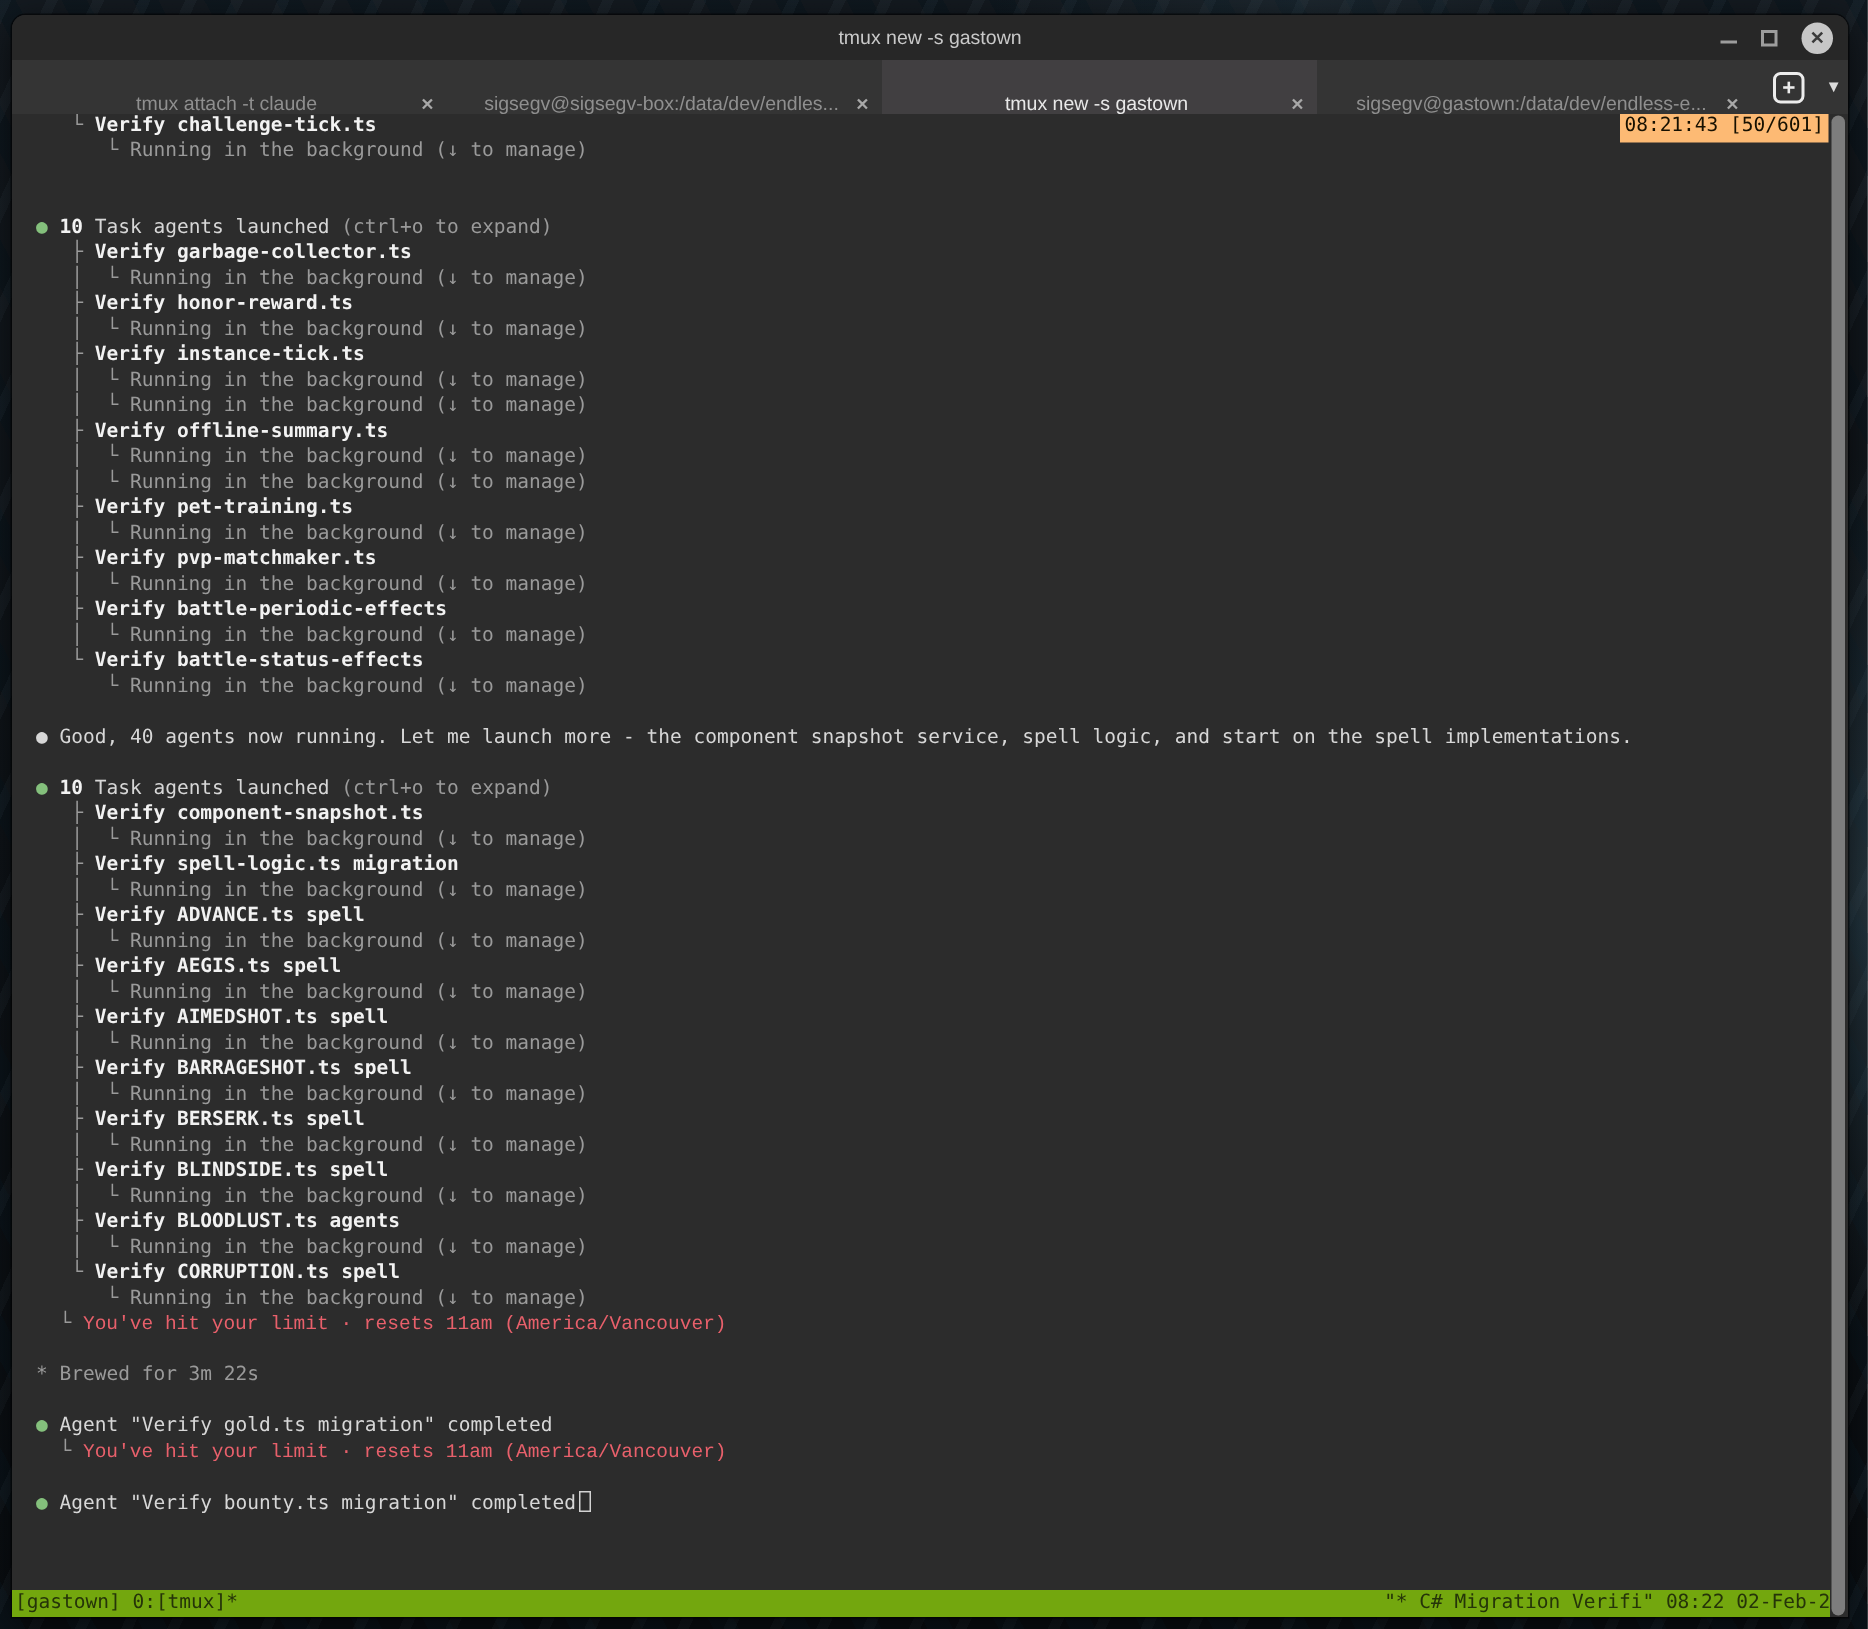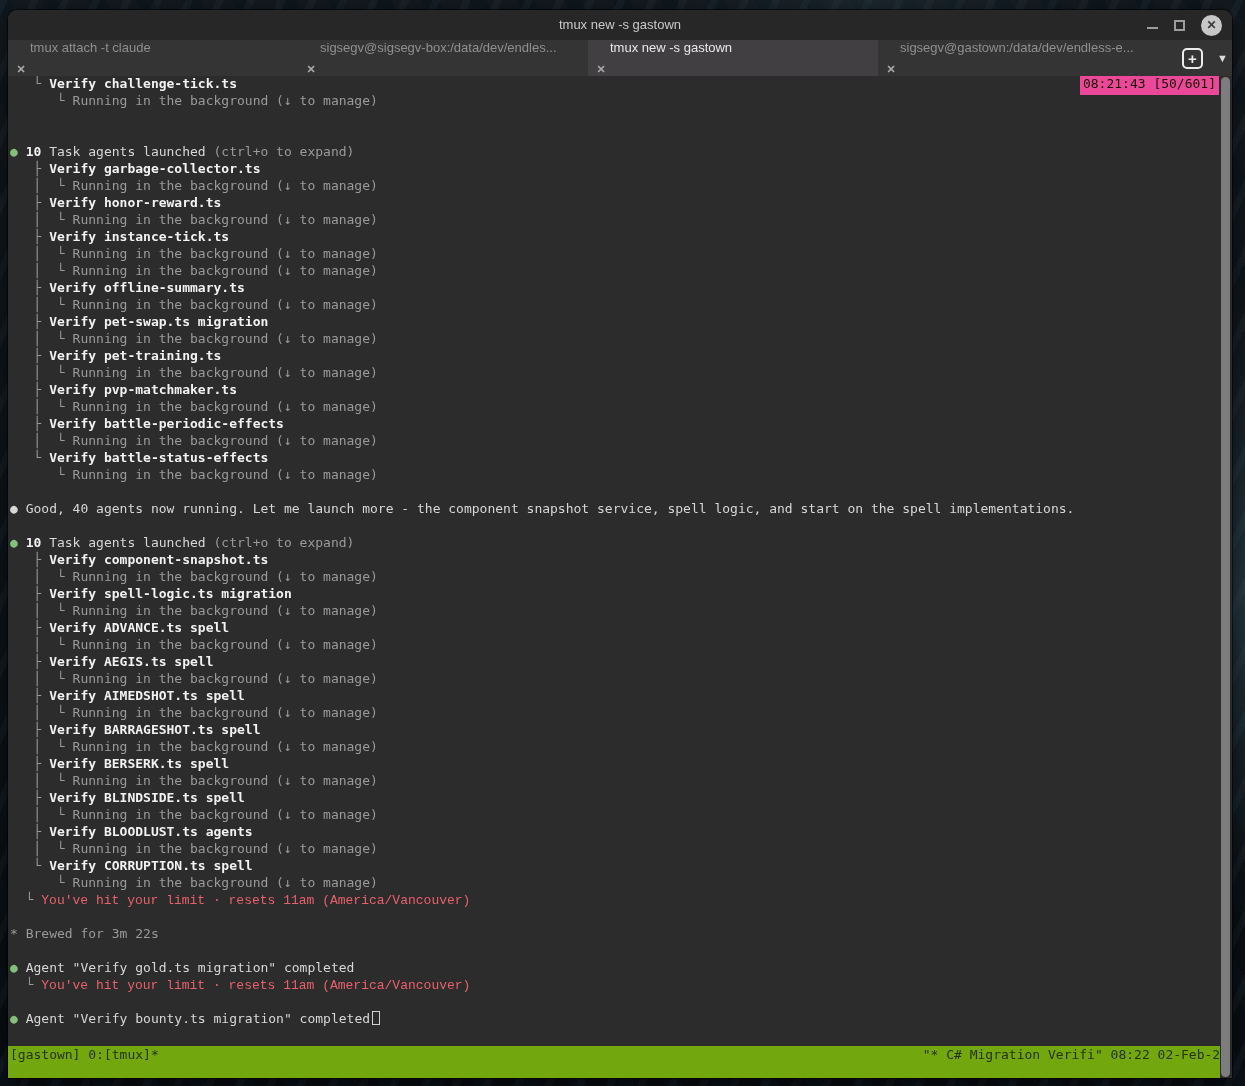--- a/index.html
+++ b/index.html
@@ -27,56 +27,56 @@
   }
   .win-controls{ position:absolute; right:10px; top:0; height:30px; display:flex; align-items:center; gap:16px; }
   .btn-min{ width:11px; height:2px; background:#9d9d9d; margin-top:6px; cursor:default; }
   .btn-max{ width:11px; height:11px; border:2px solid #9d9d9d; cursor:default; }
   .btn-close{
     width:21px; height:21px; border-radius:50%; background:#c7c7c7;
     color:#3a3a3a; font-weight:bold; font-size:12px; line-height:21px; text-align:center; cursor:default;
   }
   
   .tabbar{ height:36px; flex:0 0 36px; background:#343434; display:flex; align-items:stretch; }
-  .tab{ width:290px; display:flex; align-items:flex-start; cursor:default;flex-direction:column; }
+  .tab{ width:290px; display:flex; align-items:flex-end; cursor:default; }
   .tab.active{ background:#413f41; }
   .tab-label{
     flex:1; text-align:center; padding-left:22px; font-size:13px; color:#8f8f8f;
     white-space:nowrap; overflow:hidden;
   }
   .tab.active .tab-label{ color:#e8e8e8; }
   .tab-close{ width:26px; text-align:center; color:#a8a8a8; font-size:11px; font-weight:bold; }
   .newtab{
     width:21px; height:21px; margin-left:14px; align-self:center;
     border:2px solid #ececec; border-radius:5px; color:#ececec;
     font-size:15px; font-weight:bold; line-height:17px; text-align:center; cursor:default;
   }
   .menu-arrow{ align-self:center; margin-left:14px; color:#dcdcdc; font-size:11px; cursor:default; }
   
   .termbody{ position:relative; flex:1; background:#2c2c2c; overflow:hidden; }
   .lines{ position:absolute; inset:0 12px 0 0; overflow:hidden; padding-left:2px; }
-  .tl{ height:17px; line-height:17px; white-space:pre; font:13px "DejaVu Sans Mono", monospace; }
+  .tl{ height:17px; line-height:17px; white-space:pre; font:13px "DejaVu Sans Mono", monospace;margin-left:14px; }
   .sg{ color:#9a9a9a; }
   .sb{ color:#f2f2f2; font-weight:bold; }
   .sw{ color:#d7d7d7; }
   .sG{ color:#84c07c; }
   .sr{ color:#e8606b;font-family:Liberation Mono, monospace; }
   .scur{ display:inline-block; width:8px; height:14px; border:1px solid #d2d2d2; vertical-align:-2px; margin-left:2px; }
   .copy-indicator{
     position:absolute; top:0; right:13px; height:19px; line-height:19px; z-index:4;
-    background:#ec4899; color:#161000; padding:0 3px;
+    background:#fdba74; color:#161000; padding:0 3px;
     font:13px "DejaVu Sans Mono", monospace;
     margin-left:38px;
   }
   .statusbar{
-    position:absolute; left:0; right:0; bottom:0; height:32px; z-index:2;
+    position:absolute; left:0; right:0; bottom:0; height:18px; z-index:2;
     background:#73a70e; color:#253409;
     display:flex; justify-content:space-between;
     font:13px "DejaVu Sans Mono", monospace; line-height:18px;
-    padding:0 4px 0 2px; white-space:pre;
+    padding:0 4px 0 2px; white-space:pre;align-items:flex-end;
   }
   .scrollbar{ position:absolute; top:0; right:0; bottom:0; width:12px; background:#2c2c2c; z-index:5; }
   .scrollthumb{ position:absolute; top:1px; bottom:1px; left:1px; right:2px; background:#7d7d7d; border-radius:5px; cursor:default; }
 </style>
 </head>
 <body>
 
 <div>
   <div class="window">
 
@@ -119,21 +119,20 @@
           <div class="tl"><span class="sG">● </span><span class="sb">10</span><span class="sw"> Task agents launched </span><span class="sg">(ctrl+o to expand)</span></div>
           <div class="tl"><span class="sg">   ├ </span><span class="sb">Verify garbage-collector.ts</span></div>
           <div class="tl"><span class="sg">   │  └ Running in the background (↓ to manage)</span></div>
           <div class="tl"><span class="sg">   ├ </span><span class="sb">Verify honor-reward.ts</span></div>
           <div class="tl"><span class="sg">   │  └ Running in the background (↓ to manage)</span></div>
           <div class="tl"><span class="sg">   ├ </span><span class="sb">Verify instance-tick.ts</span></div>
           <div class="tl"><span class="sg">   │  └ Running in the background (↓ to manage)</span></div>
           <div class="tl"><span class="sg">   │  └ Running in the background (↓ to manage)</span></div>
           <div class="tl"><span class="sg">   ├ </span><span class="sb">Verify offline-summary.ts</span></div>
           <div class="tl"><span class="sg">   │  └ Running in the background (↓ to manage)</span></div>
-          <div class="tl"><span class="sg">   ├ </span><span class="sb">Verify pet-swap.ts migration</span></div>
           <div class="tl"><span class="sg">   │  └ Running in the background (↓ to manage)</span></div>
           <div class="tl"><span class="sg">   ├ </span><span class="sb">Verify pet-training.ts</span></div>
           <div class="tl"><span class="sg">   │  └ Running in the background (↓ to manage)</span></div>
           <div class="tl"><span class="sg">   ├ </span><span class="sb">Verify pvp-matchmaker.ts</span></div>
           <div class="tl"><span class="sg">   │  └ Running in the background (↓ to manage)</span></div>
           <div class="tl"><span class="sg">   ├ </span><span class="sb">Verify battle-periodic-effects</span></div>
           <div class="tl"><span class="sg">   │  └ Running in the background (↓ to manage)</span></div>
           <div class="tl"><span class="sg">   └ </span><span class="sb">Verify battle-status-effects</span></div>
           <div class="tl"><span class="sg">      └ Running in the background (↓ to manage)</span></div>
           <div class="tl"></div>

